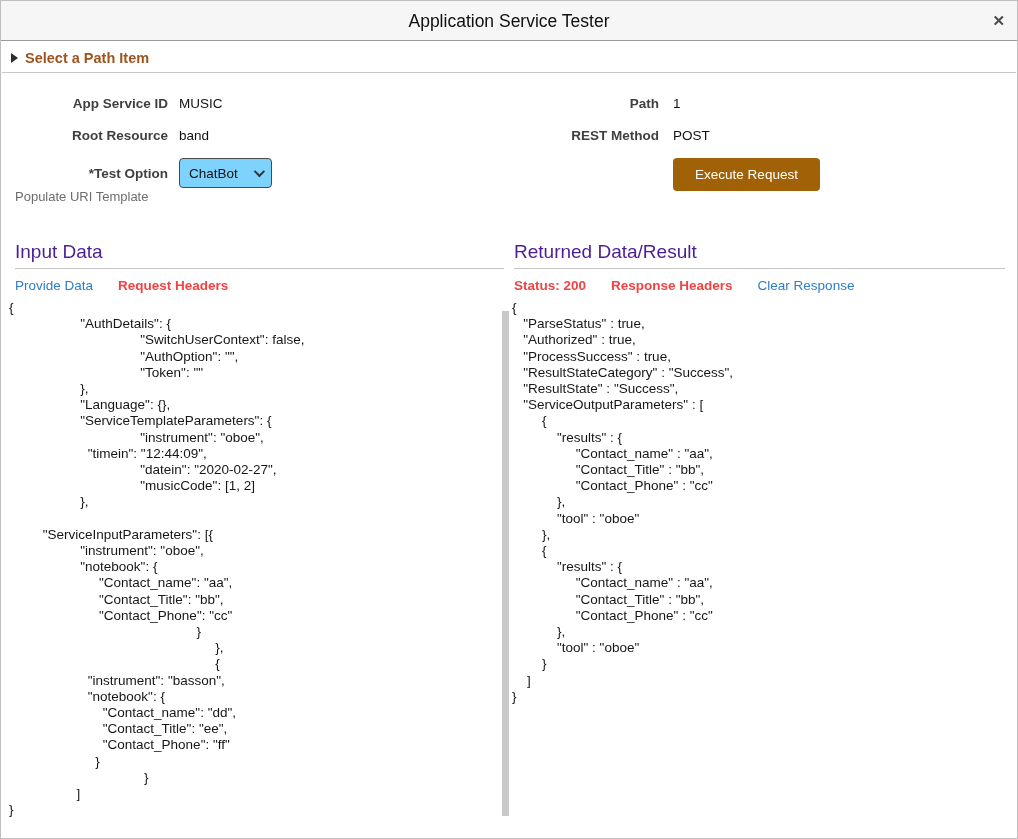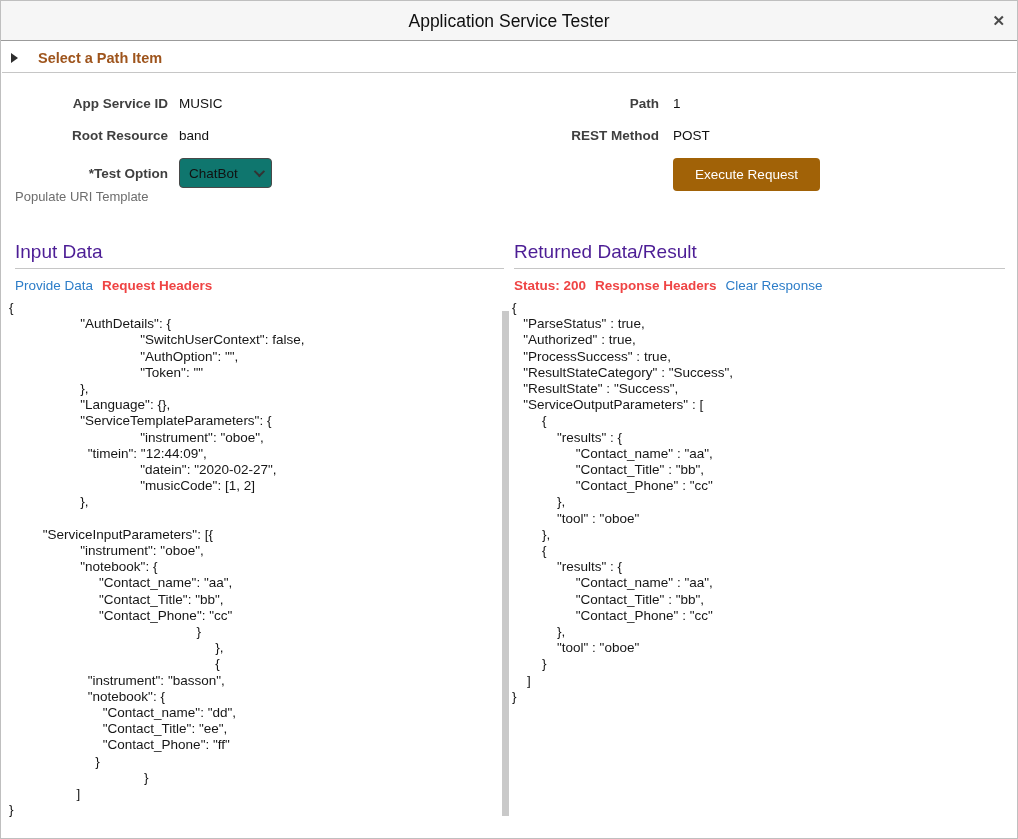--- a/index.html
+++ b/index.html
@@ -10,55 +10,55 @@
             border:1px solid #bfbfbf; overflow:hidden; }
 
   
   .titlebar { position:absolute; left:0; top:0; width:100%; height:40px;
               background:#f6f6f6; border-bottom:1px solid #9b9b9b; }
   .titlebar h1 { text-align:center; line-height:40px; font-size:17.5px; font-weight:400; color:#0f0f0f; }
   .close-btn { position:absolute; right:12px; top:0; height:40px; border:none; background:transparent;
                font-size:15px; color:#4b4b4b; cursor:pointer; font-weight:700; }
 
   
-  .path-row { position:absolute; left:10px; top:49px; display:flex; align-items:center; gap:20px; cursor:pointer; }
+  .path-row { position:absolute; left:10px; top:49px; display:flex; align-items:center; gap:7px; cursor:pointer; }
   .tri { width:0; height:0; border-left:7px solid #2d2d2d; border-top:5px solid transparent; border-bottom:5px solid transparent; }
   .path-label { font-size:14.5px; font-weight:700; color:#9e541c; }
   .rule-top { position:absolute; left:1px; right:1px; top:71px; border-top:1px solid #c6c6c6; }
 
   
   .frow { position:absolute; left:0; width:100%; height:18px; font-size:13.5px;margin-top:16px; }
   .r1 { top:79px; } .r2 { top:111px; } .r3 { top:141px; height:34px;padding-left:24px; }
   .flabel { position:absolute; font-weight:700; color:#3f3f3f; text-align:right; }
   .l1 { left:0; width:167px; } .l2 { left:430px; width:228px; }
   .fvalue { position:absolute; color:#111; }
   .v1 { left:178px; } .v2 { left:672px; }
 
   .select-box { position:absolute; left:178px; top:0; width:93px; height:30px;
-                border:1px solid #494949; border-radius:4px; background:#0f766e;
+                border:1px solid #494949; border-radius:4px; background:#7dd3fc;
                 display:flex; align-items:center; padding:0 9px; gap:10px; cursor:pointer; }
   .select-box .sel-text { font-size:13.5px; color:#111; }
   .chev { width:8px; height:8px; border-right:2px solid #333; border-bottom:2px solid #333;
           transform: rotate(45deg) translateY(-2px); margin-left:auto; }
   .exec-btn { position:absolute; left:672px; top:0; width:147px; height:33px;
               background:#a16207; color:#fff; border:none; border-radius:4px;
               font-size:13.5px; font-family:inherit; cursor:pointer; }
 
   
   .uri-label { position:absolute; left:14px; top:188px; font-size:13px; color:#6d6d6d; }
   .uri-value { position:absolute; left:14px; top:207px; font-size:13.5px; color:#111; white-space:nowrap; }
   .blurred { filter: blur(3px); color:#9a9a9a; letter-spacing:1px; }
 
   
   .panel { position:absolute; top:240px; }
   .panel-left { left:14px; width:489px; }
   .panel-right { left:513px; width:491px; }
   .panel h2 { font-size:19px; font-weight:400; color:#4c1d95; }
   .panel .rule { border-top:1px solid #c6c6c6; margin-top:5px; }
-  .links-row { margin-top:9px; font-size:13.5px; display:flex; gap:9px; align-items:baseline; white-space:nowrap; }
+  .links-row { margin-top:9px; font-size:13.5px; display:flex; gap:25px; align-items:baseline; white-space:nowrap; }
   .lnk { color:#2d7dc8; text-decoration:none; cursor:pointer; }
   .muted { color:#ef4444;font-weight:bold; }
   pre.json { margin-top:7px; white-space:pre; font-family:"Liberation Sans","DejaVu Sans",sans-serif;
              font-size:13.5px; line-height:16.2px; color:#161616; }
   .panel-left pre.json { margin-left:-6px; }
   .panel-right pre.json { margin-left:-2px; }
 
   .vbar { position:absolute; left:501px; top:310px; width:7px; height:505px; background:#c9c9c9; }
 </style>
 </head>

